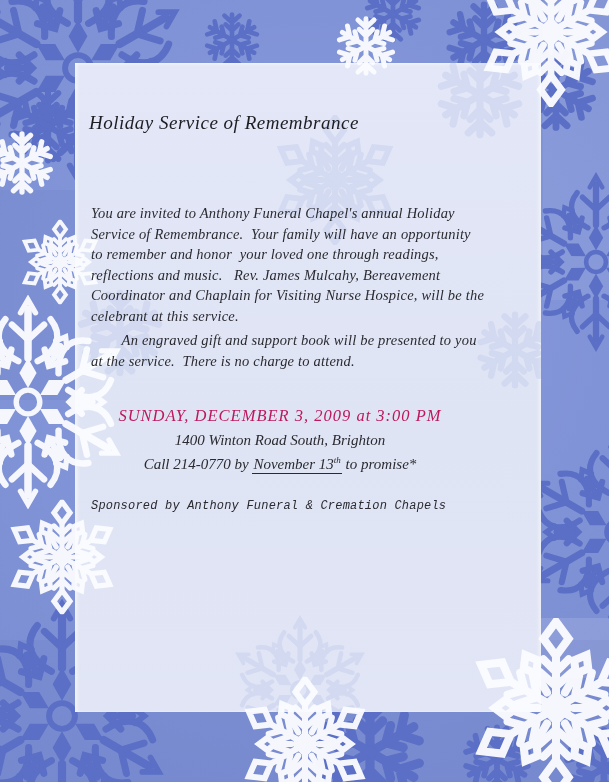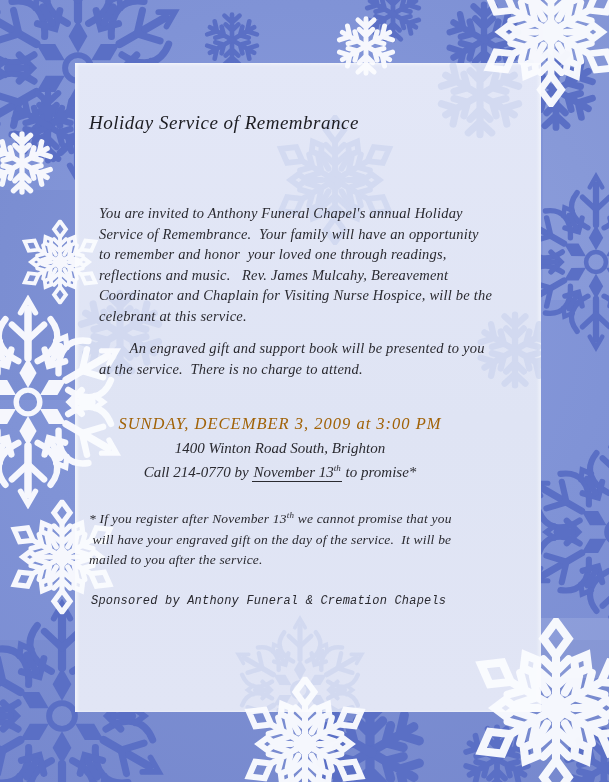--- a/index.html
+++ b/index.html
@@ -33,29 +33,29 @@
     position:absolute;left:75px;top:63px;width:466px;height:649px;z-index:4;
     box-sizing:border-box;padding:0 12px;
   }
   .title{
     margin:42px 0 0 2px;
     font-size:19px;line-height:36px;font-weight:normal;
     letter-spacing:.5px;
     color:#1d1d22;
   }
   .body-par{
-    margin:12px;white-space:pre-wrap;
+    margin:4px;white-space:pre-wrap;
     font-size:14.5px;line-height:20.5px;letter-spacing:.2px;
   }
   .first-par{margin-top:62px;}
   .event{
     margin:33px 56px 0 0;
     text-align:center;line-height:24px;
   }
-  .event-date{font-size:16.5px;letter-spacing:1px;color:#a16207;}
+  .event-date{font-size:16.5px;letter-spacing:1px;color:#be185d;}
   .event-line{font-size:15px;}
   .underline{border-bottom:1.5px solid #2a2a30;padding:0 1px 1px 1px;}
   sup{font-size:9px;line-height:0;}
   .footnote{
     margin:25px 10px 0 2px;white-space:pre-wrap;
     font-size:13.5px;line-height:20.5px;letter-spacing:.2px;
   }
   .sponsor{
     margin:23px 0 0 4px;
     font-size:12px;letter-spacing:.2px;font-family:Liberation Mono, monospace;
@@ -242,20 +242,17 @@
 celebrant at this service.</p>
     <p class="body-par">        An engraved gift and support book will be presented to you
 at the service.  There is no charge to attend.</p>
 
     <div class="event">
       <div class="event-date">SUNDAY, DECEMBER 3, 2009 at 3:00 PM</div>
       <div class="event-line">1400 Winton Road South, Brighton</div>
       <div class="event-line"><span>Call 214-0770 by </span><span class="underline"><span>November 13</span><sup>th</sup></span><span> to promise*</span></div>
     </div>
 
-    <p class="footnote"><span>* If you register after November 13</span><sup>th</sup><span> we cannot promise that you
- will have your engraved gift on the day of the service.  It will be
-mailed to you after the service.</span></p>
 
     <p class="sponsor">Sponsored by Anthony Funeral &amp; Cremation Chapels</p>
   </div>
 
 </div>
 
 </body></html>

